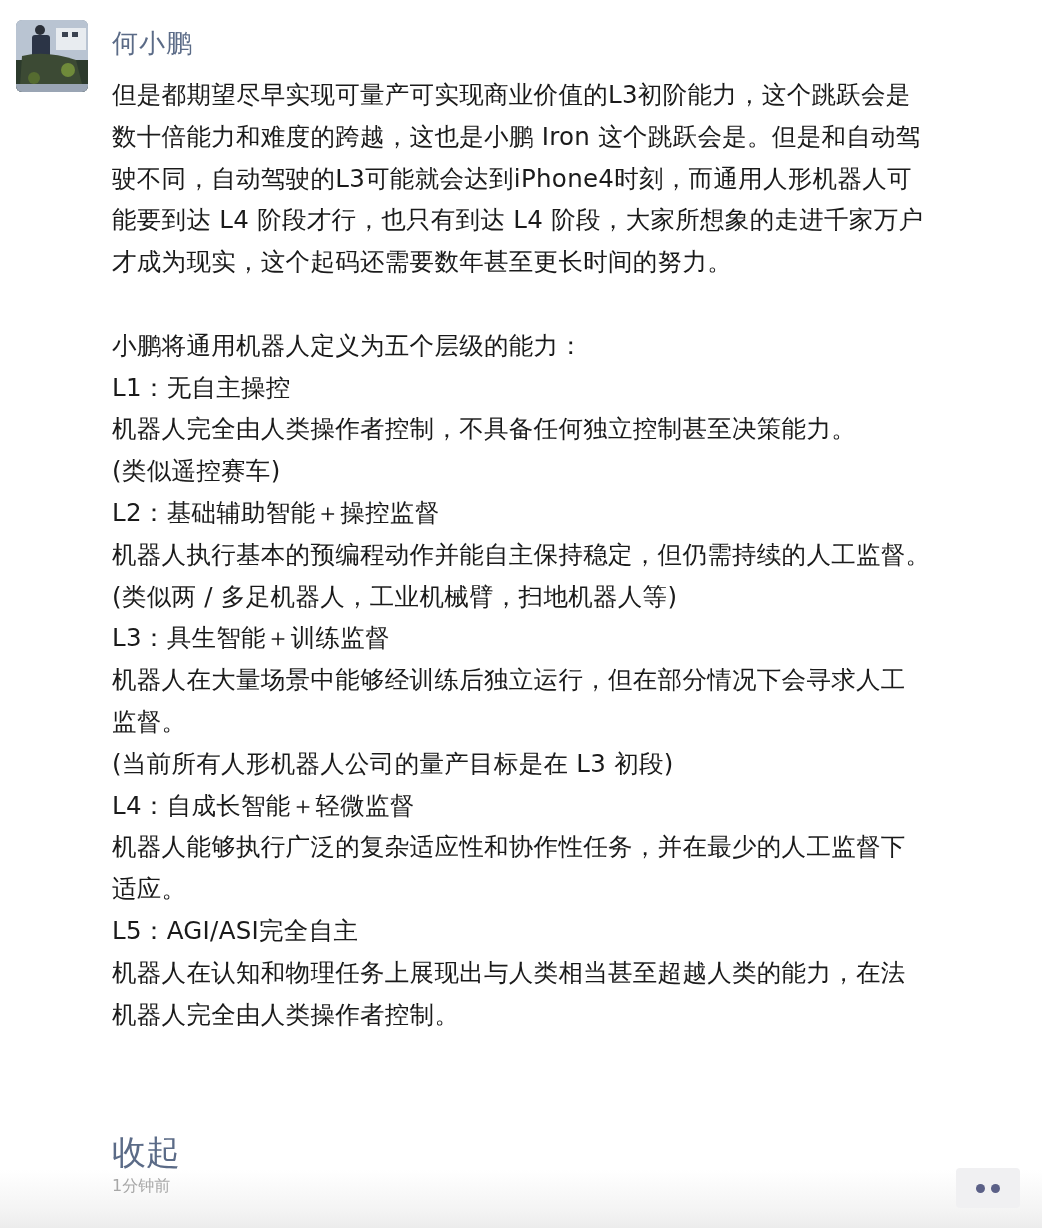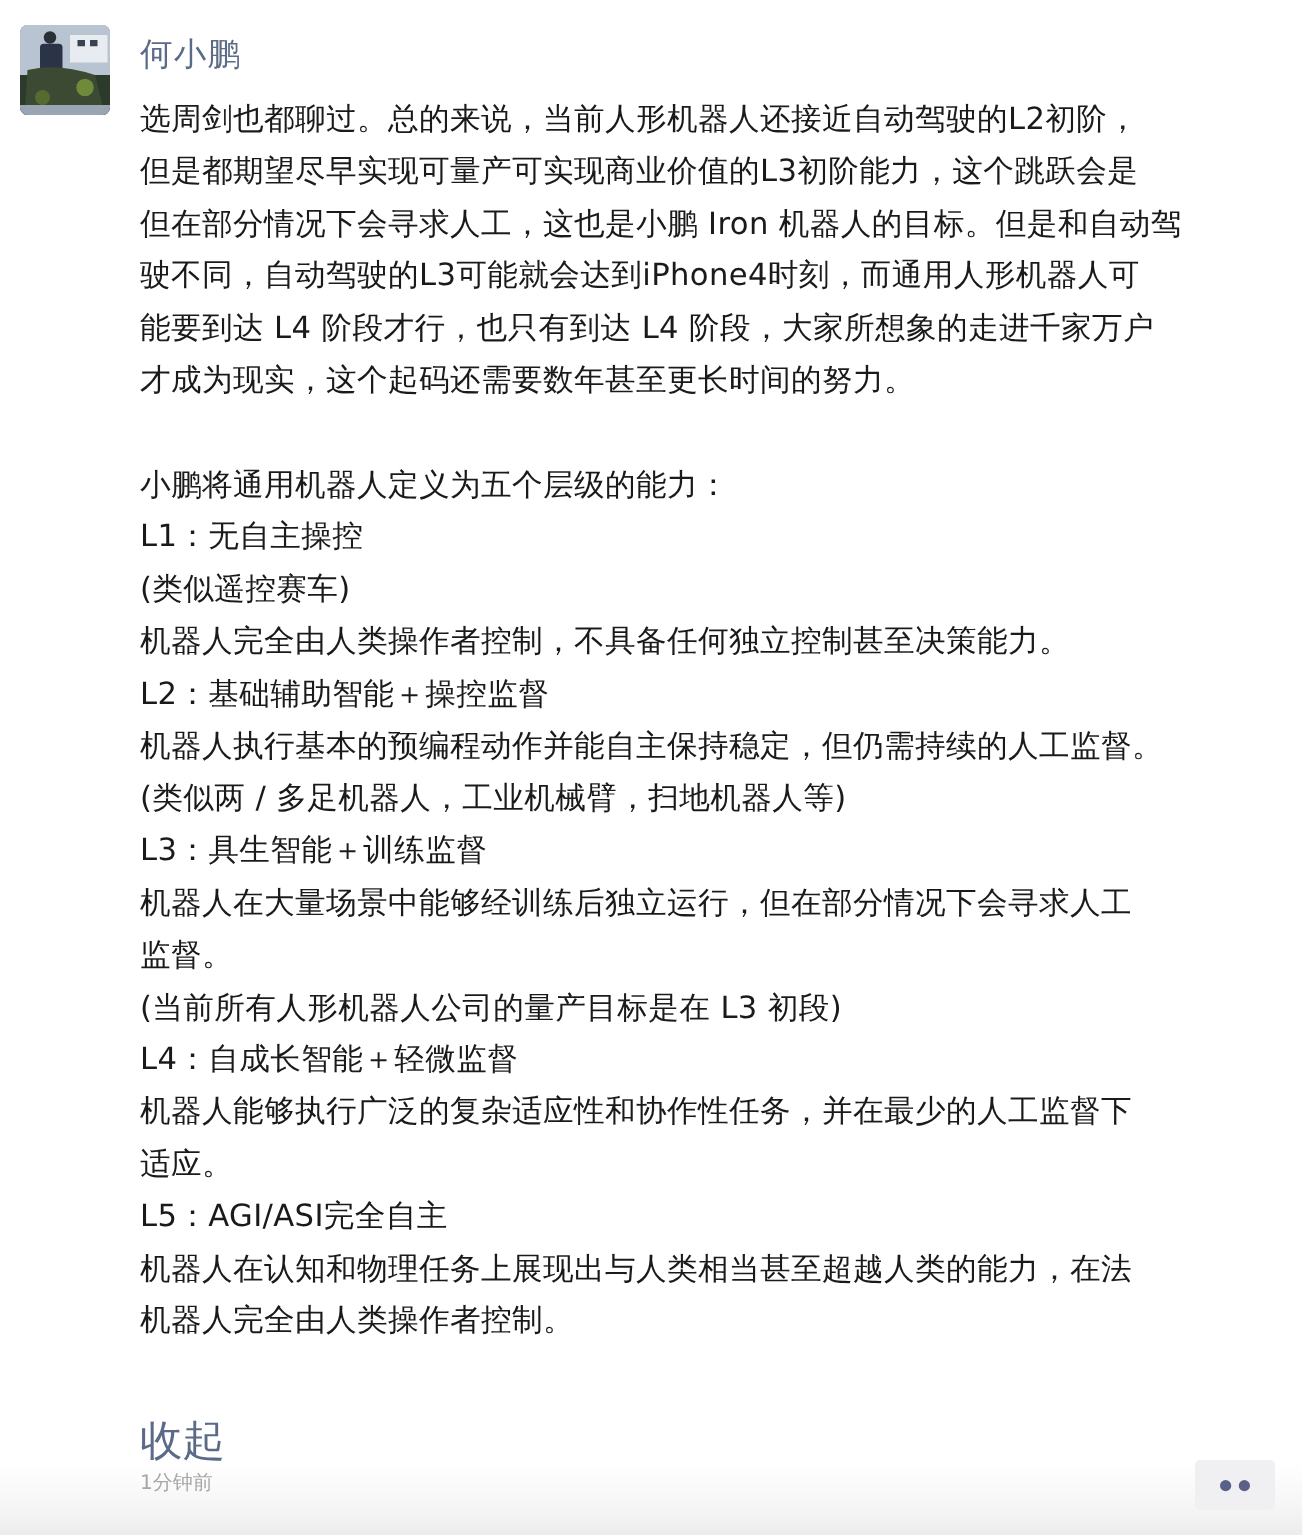--- a/index.html
+++ b/index.html
@@ -104,32 +104,31 @@
       <path d="M6 36 Q30 30 60 40 L66 64 L4 66 Z" fill="#3c4a34"></path>
       <circle cx="52" cy="50" r="7" fill="#6f8a3a"></circle>
       <circle cx="18" cy="58" r="6" fill="#556b30"></circle>
       <rect x="0" y="64" width="72" height="8" fill="#9aa5b4"></rect>
     </svg>
   </div>
 
   <div class="author">何小鹏</div>
 
   <div class="content">
-    <p>选周剑也都聊过。总的来说，当前人形机器人还接近自动驾驶的L2初阶，</p>
     <p>但是都期望尽早实现可量产可实现商业价值的L3初阶能力，这个跳跃会是</p>
-    <p>但在部分情况下会寻求人工，这也是小鹏 Iron 机器人的目标。但是和自动驾</p>
+    <p>数十倍能力和难度的跨越，这也是小鹏 Iron 这个跳跃会是。但是和自动驾</p>
     <p>驶不同，自动驾驶的L3可能就会达到iPhone4时刻，而通用人形机器人可</p>
     <p>能要到达 L4 阶段才行，也只有到达 L4 阶段，大家所想象的走进千家万户</p>
     <p>才成为现实，这个起码还需要数年甚至更长时间的努力。</p>
     <p class="blank"></p>
     <p>小鹏将通用机器人定义为五个层级的能力：</p>
 
     <p>L1：无自主操控</p>
+    <p>机器人完全由人类操作者控制，不具备任何独立控制甚至决策能力。</p>
     <p>(类似遥控赛车)</p>
-    <p>机器人完全由人类操作者控制，不具备任何独立控制甚至决策能力。</p>
 
     <p>L2：基础辅助智能＋操控监督</p>
     <p>机器人执行基本的预编程动作并能自主保持稳定，但仍需持续的人工监督。</p>
     <p>(类似两 / 多足机器人，工业机械臂，扫地机器人等)</p>
 
     <p>L3：具生智能＋训练监督</p>
     <p>机器人在大量场景中能够经训练后独立运行，但在部分情况下会寻求人工</p>
     <p>监督。</p>
     <p>(当前所有人形机器人公司的量产目标是在 L3 初段)</p>
 

